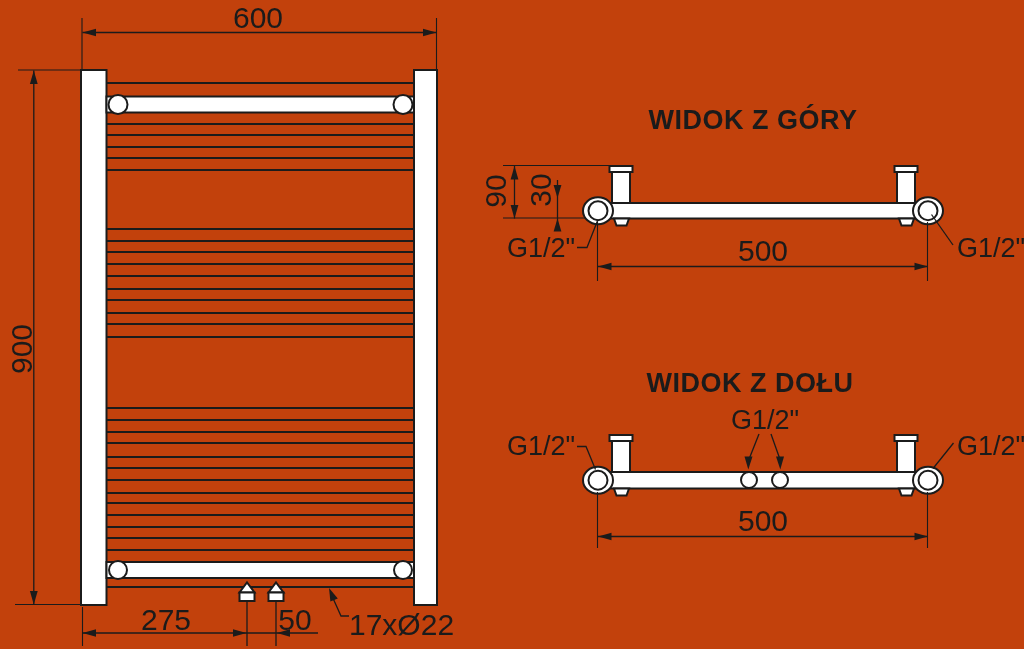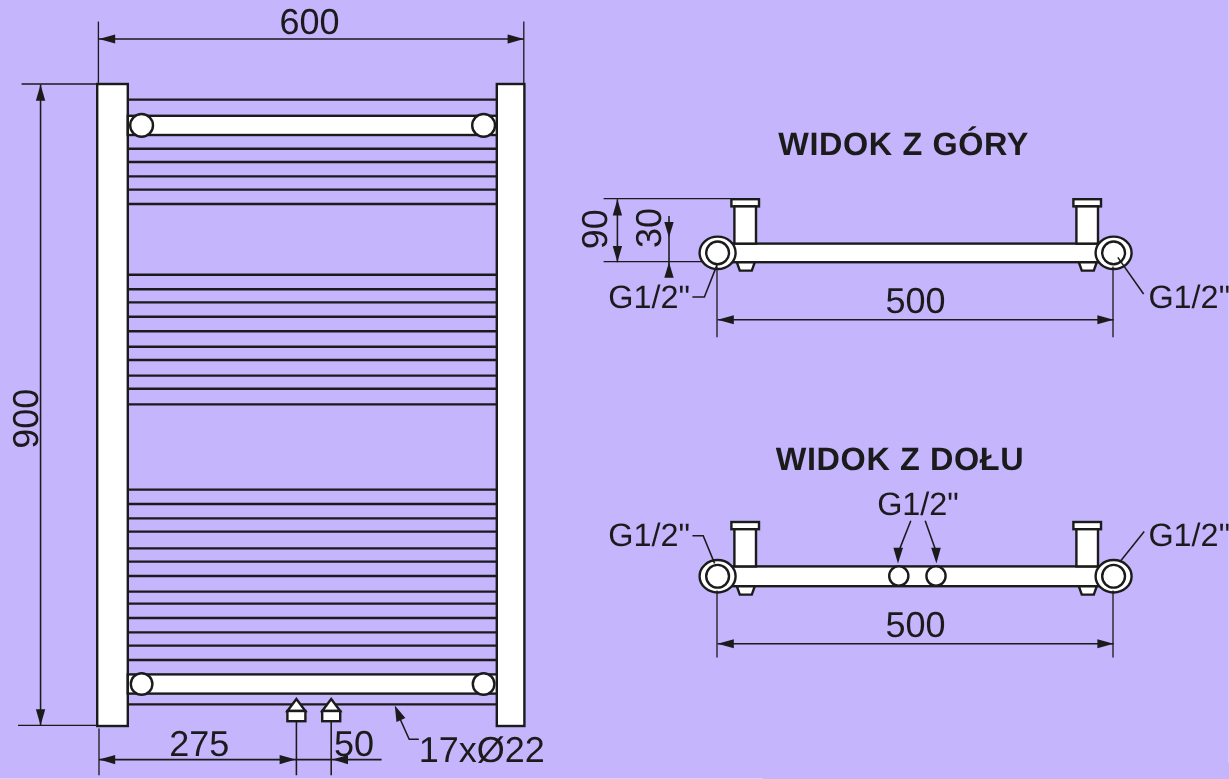--- a/index.html
+++ b/index.html
@@ -1,16 +1,16 @@
 <!DOCTYPE html>
 <html><head>
 <meta charset="utf-8">
 <style>
   html,body{margin:0;padding:0;background:#ffffff;}
-  .canvas{position:relative;width:1024px;height:649px;background:#c4b5fd;overflow:hidden;
+  .canvas{position:relative;width:1024px;height:649px;background:#c2410c;overflow:hidden;
           font-family:"Liberation Sans", sans-serif;}
   svg{position:absolute;left:0;top:0;}
   
   .s2   {stroke:#1b1b1b;stroke-width:2;fill:none;}
   .s2f  {stroke:#1b1b1b;stroke-width:2;fill:#ffffff;}
   .dim  {stroke:#1b1b1b;stroke-width:1.3;fill:none;}
   .ext  {stroke:#1b1b1b;stroke-width:1.1;fill:none;}
   .ah   {fill:#1b1b1b;stroke:none;}
   text  {fill:#1b1b1b;}
   .num    {font-size:30px;}

